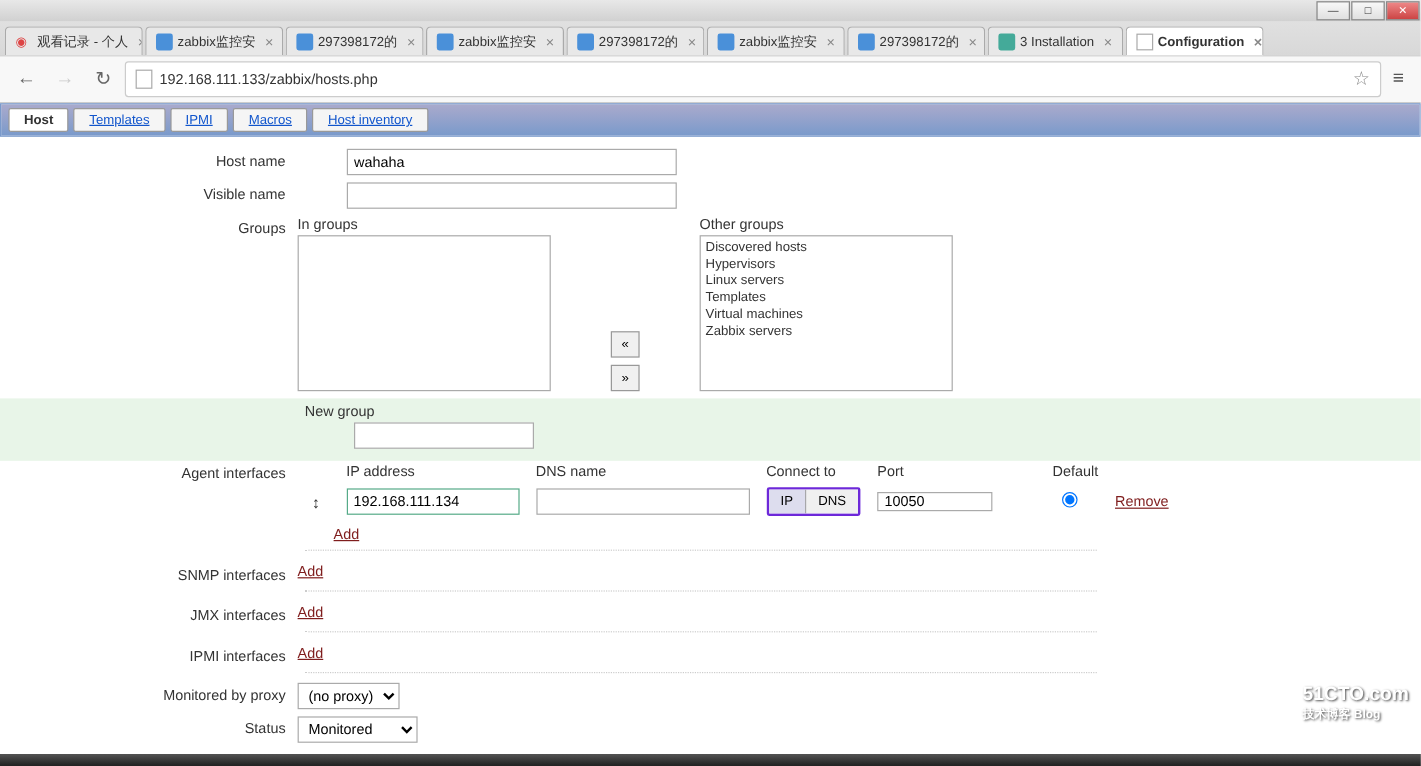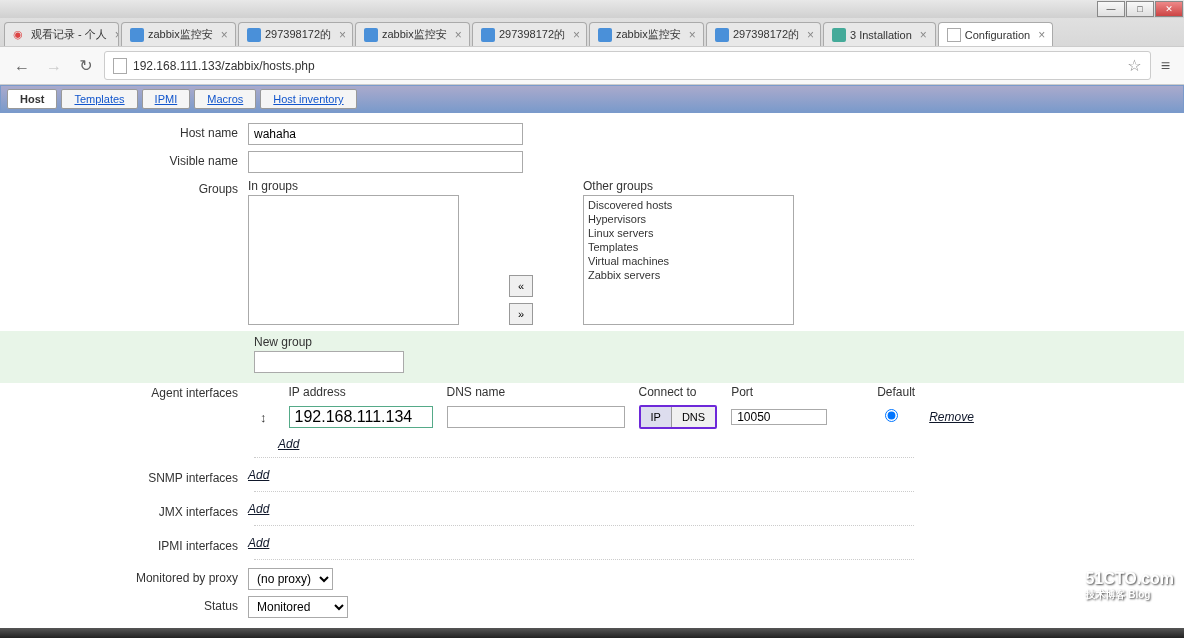--- a/index.html
+++ b/index.html
@@ -5,21 +5,21 @@
     * { box-sizing: border-box; margin: 0; padding: 0; }
     body { font-family: Arial, sans-serif; font-size: 12px; color: #333; background: #fff; }
     
     
     .browser-chrome { background: #f0f0f0; border-bottom: 1px solid #ccc; }
     .window-controls { display: flex; justify-content: flex-end; background: linear-gradient(#e8e8e8, #d0d0d0); height: 18px; }
     .win-btn { width: 28px; height: 16px; border: 1px solid #888; margin: 1px 1px 0 0; display: flex; align-items: center; justify-content: center; font-size: 9px; background: linear-gradient(#f8f8f8, #e0e0e0); cursor: pointer; }
     .win-close { background: linear-gradient(#e88, #c44); color: #fff; }
     .tabs-row { display: flex; align-items: flex-end; height: 28px; padding: 0 4px; background: linear-gradient(#e0e0e0, #d8d8d8); }
     .browser-tab { display: flex; align-items: center; gap: 4px; padding: 4px 8px; background: #e8e8e8; border: 1px solid #aaa; border-bottom: none; border-radius: 4px 4px 0 0; margin-right: 2px; font-size: 11px; max-width: 115px; white-space: nowrap; overflow: hidden; cursor: pointer; height: 24px; }
-    .browser-tab.active { background: #fff; }
+    .browser-tab.active { background: #fff; font-weight: bold; }
     .tab-favicon { width: 14px; height: 14px; flex: none; display: inline-block; }
     .tab-ico-red { color: #d44; }
     .tab-ico-blue { background: #4a90d9; border-radius: 2px; }
     .tab-ico-green { background: #4a9; border-radius: 2px; }
     .tab-ico-zbx { background: #fff; border: 1px solid #aaa; }
     .tab-close { color: #888; font-size: 12px; margin-left: 4px; flex: none; }
     .nav-row { display: flex; align-items: center; padding: 4px 8px; background: #f8f8f8; border-top: 1px solid #ccc; gap: 4px; }
     .nav-btn { width: 28px; height: 28px; border: none; background: transparent; font-size: 16px; color: #666; cursor: pointer; }
     .nav-btn.disabled { color: #ccc; }
     .addr-bar { flex: 1; display: flex; align-items: center; border: 1px solid #ccc; border-radius: 3px; padding: 4px 8px; background: #fff; gap: 6px; }
@@ -30,46 +30,46 @@
     
     .page { padding: 0; }
     .form-tabs-wrap { background: linear-gradient(#aac, #7a9acb); padding: 3px 6px 3px 6px; display: flex; gap: 4px; margin: 0; border: 1px solid #7a9acb; }
     .form-tab { padding: 3px 12px; background: #f5f5f5; border: 1px solid #999; border-radius: 2px; font-size: 11px; color: #15c; cursor: pointer; text-decoration: underline; }
     .form-tab.active { background: #fff; font-weight: bold; color: #333; text-decoration: none; }
     
     .form-area { padding: 10px 0; }
     .form-row { display: flex; align-items: flex-start; margin-bottom: 6px; }
     .form-label { width: 248px; text-align: right; padding-right: 10px; padding-top: 3px; font-size: 12px; color: #333; }
     .form-ctl { flex: none; }
-    .text-input { border: 1px solid #aaa; padding: 3px 5px; font-size: 12px; width: 275px; height: 22px; }
+    .text-input { border: 1px solid #aaa; padding: 3px 5px; font-size: 12px; width: 275px; height: 22px; margin-left: 41px; }
     .text-input.sm { width: 150px; }
     
     .groups-row { display: flex; align-items: flex-end; gap: 44px; }
     .groups-col { display: flex; flex-direction: column; }
     .groups-label { font-size: 12px; margin-bottom: 2px; }
     .listbox { width: 211px; height: 130px; border: 1px solid #aaa; background: #fff; font-size: 11px; padding: 2px; overflow-y: scroll; }
     .listbox-item { padding: 1px 2px; cursor: pointer; }
     .move-btns { display: flex; flex-direction: column; justify-content: center; gap: 6px; padding: 0 6px; margin-top: 40px; }
     .move-btn { width: 24px; height: 22px; border: 1px solid #999; background: #f0f0f0; cursor: pointer; font-size: 11px; }
     
     .newgroup-row { background: #e8f5e8; padding: 4px 0 10px 254px; margin-top: 4px; }
     .newgroup-label { font-size: 12px; margin-bottom: 2px; }
     .iface-table { border-collapse: collapse; }
     .iface-table th { font-size: 12px; font-weight: normal; text-align: left; padding: 2px 10px 2px 4px; color: #333; }
     .iface-table td { padding: 4px 10px 4px 4px; vertical-align: middle; }
     .drag-handle { color: #333; cursor: move; font-size: 13px; padding: 0 8px; }
-    .ip-input { width: 144px; border: 1px solid #5a8; padding: 1px 5px; font-size: 16px; height: 22px; }
+    .ip-input { width: 144px; border: 1px solid #5a8; padding: 1px 5px; font-size: 12px; height: 22px; }
     .dns-input { width: 178px; border: 1px solid #aaa; padding: 3px; height: 22px; }
     .port-input { width: 96px; border: 1px solid #aaa; padding: 3px 5px; height: 16px; font-size: 12px; }
     .toggle-grp { display: flex; border: 2px solid #6d28d9; border-radius: 2px; overflow: hidden; }
     .toggle-btn { padding: 4px 10px; font-size: 11px; background: #f0f0f0; border: none; cursor: pointer; }
     .toggle-btn.active { background: #dde; }
     .toggle-btn:first-child { border-right: 1px solid #999; }
     
-    .link-action { color: #0f172a; text-decoration: underline; cursor: pointer; font-size: 12px; font-style: italic; }
+    .link-action { color: #7f1d1d; text-decoration: underline; cursor: pointer; font-size: 12px; }
     .iface-sub { display: flex; margin-bottom: 6px; }
     
     .select { border: 1px solid #aaa; padding: 2px 4px; font-size: 12px; height: 22px; background: #fff; }
     
     .buttons-row { margin: 20px 0 20px 50px; display: flex; gap: 8px; }
     .btn { padding: 3px 14px; border: 1px solid #999; background: linear-gradient(#fff, #eee); border-radius: 3px; font-size: 12px; cursor: pointer; color: #15c; text-decoration: underline; }
     
     .watermark { position: fixed; bottom: 36px; right: 10px; opacity: 0.7; font-size: 16px; font-weight: bold; color: #fff; text-shadow: 1px 1px 2px #000; pointer-events: none; }
     .watermark-sub { font-size: 10px; }
     

